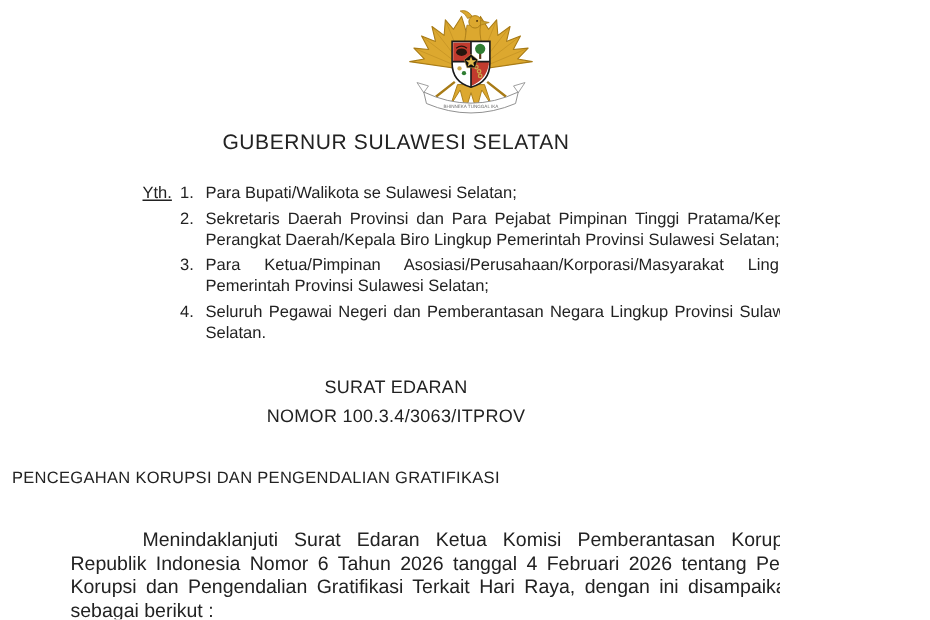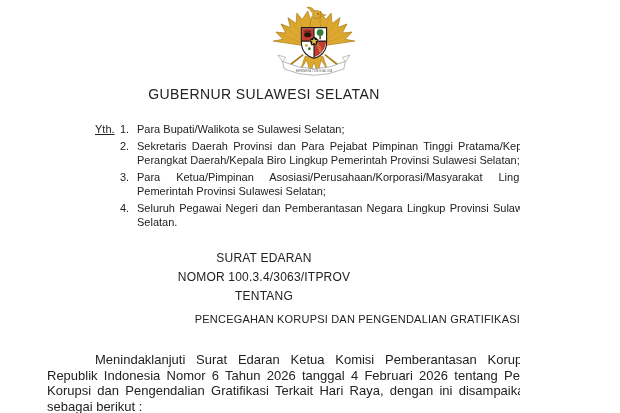--- a/index.html
+++ b/index.html
@@ -55,21 +55,21 @@
     font-size: 12px;
     line-height: 19px;
     letter-spacing: 0.2px;
     color: #222;
   }
   .doc-subject {
     position: absolute;
     top: 312px;
     left: 8px;
     right: 0;
-    text-align: right;
+    text-align: left;
     font-size: 11px;
     line-height: 15px;
     letter-spacing: 0.2px;
     color: #222;
   }
   .body-paragraph {
     position: absolute;
     top: 352px;
     left: 47px;
     width: 530px;
@@ -161,21 +161,20 @@
       <div class="item">
         <span class="num">4.</span>
         <span class="txt">Seluruh Pegawai Negeri dan Pemberantasan Negara Lingkup Provinsi Sulawesi Selatan.</span>
       </div>
     </div>
   </div>
 
   <div class="doc-heading">
     <div>SURAT EDARAN</div>
     <div>NOMOR 100.3.4/3063/ITPROV</div>
-    <div>TENTANG</div>
   </div>
 
   <div class="doc-subject">
     <div>PENCEGAHAN KORUPSI DAN PENGENDALIAN GRATIFIKASI</div>
   </div>
 
   <p class="body-paragraph">Menindaklanjuti Surat Edaran Ketua Komisi Pemberantasan Korupsi (KPK) Republik Indonesia Nomor 6 Tahun 2026 tanggal 4 Februari 2026 tentang Pencegahan Korupsi dan Pengendalian Gratifikasi Terkait Hari Raya, dengan ini disampaikan hal-hal sebagai berikut :</p>
 
 </div>
 

